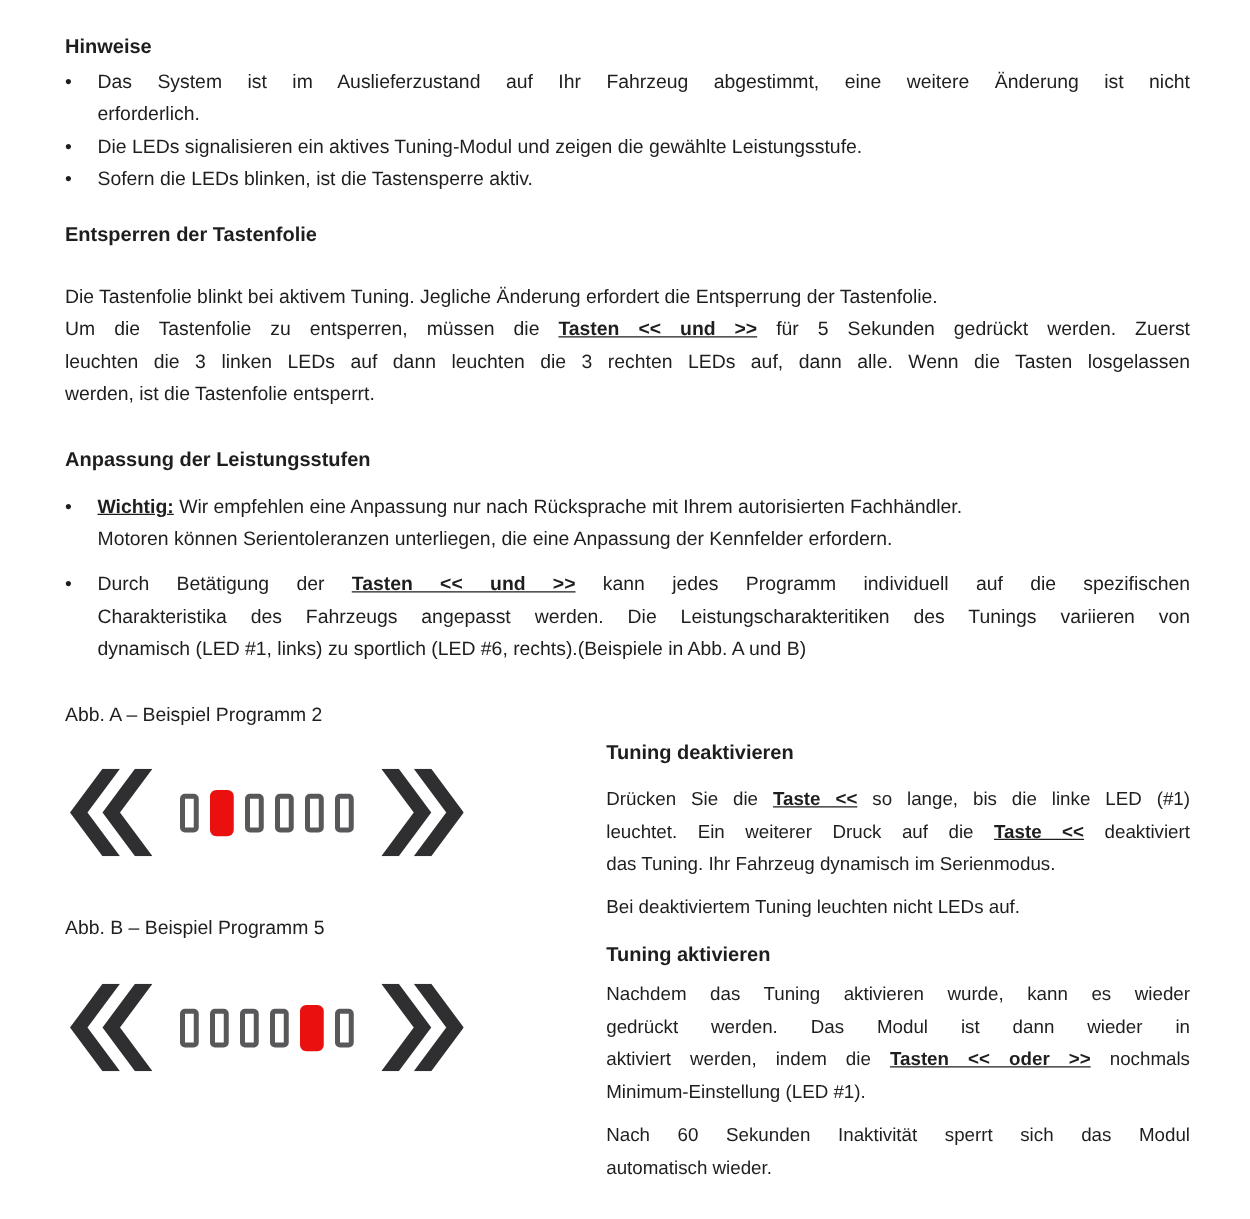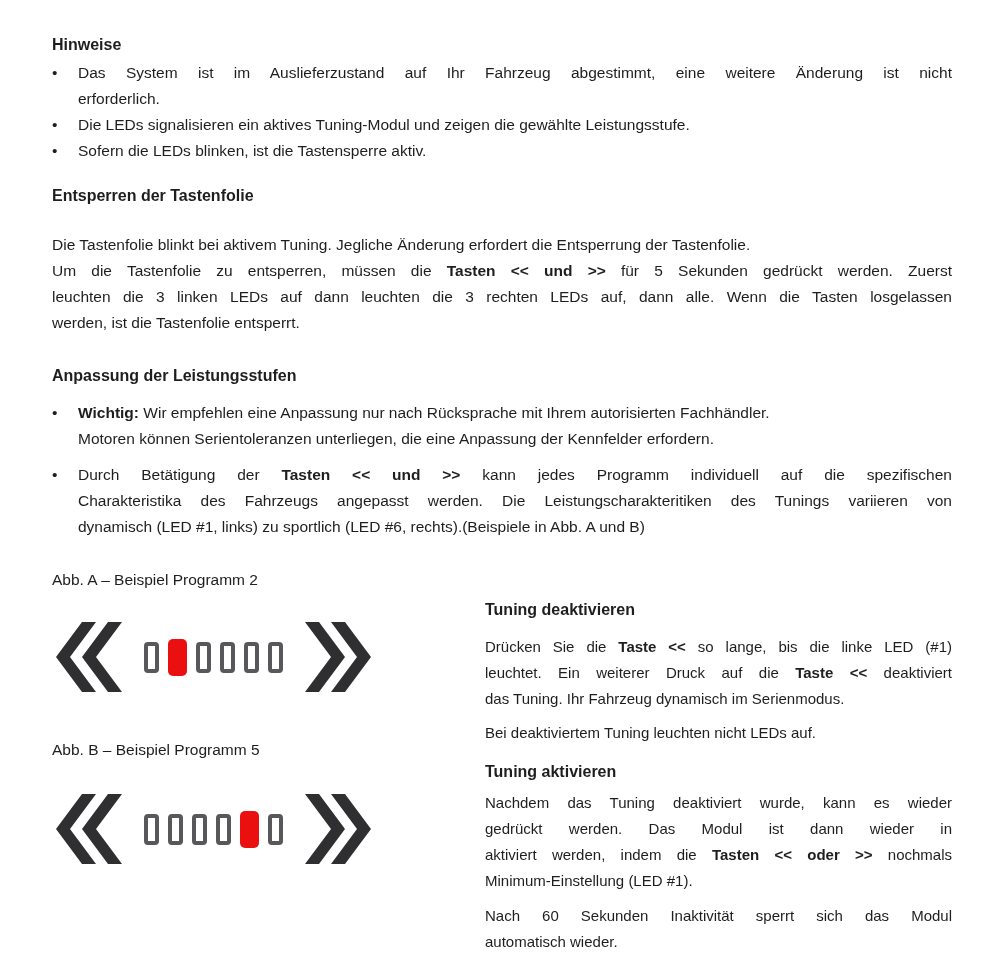--- a/index.html
+++ b/index.html
@@ -1,29 +1,29 @@
 <!DOCTYPE html>
 <html><head>
 <meta charset="utf-8">
 <style>
   html,body{margin:0;padding:0;background:#ffffff;}
   .page{
     position:relative;
     width:1000px;height:975px;
     box-sizing:border-box;
-    padding:35px 48px 0 52px;
+    padding:28px 48px 0 52px;
     background:#ffffff;
     font-family:"Liberation Sans",sans-serif;
     font-size:15.5px;
     line-height:26px;
     color:var(--text,#1e1e1e);
     overflow:hidden;
   }
   .hd{font-weight:700;font-size:16px;line-height:20px;}
-  .b{font-weight:700;}
+  .b{font-weight:700;text-decoration:underline;}
   .ln{min-height:26px;}
   .jf{text-align:justify;text-align-last:justify;}
   .bullet{display:flex;}
   .bullet .mark{width:26px;flex:none;}
   .bullet .btxt{flex:1;min-width:0;}
   .mt5{margin-top:5px;}
   .mt10{margin-top:10px;}
   .mt14{margin-top:14px;}
   .mt22{margin-top:22px;}
   .mt26{margin-top:26px;}
@@ -161,21 +161,21 @@
           <div class="ln jf">Drücken Sie die <span class="b">Taste &lt;&lt;</span> so lange, bis die linke LED (#1)</div>
           <div class="ln jf">leuchtet. Ein weiterer Druck auf die <span class="b">Taste &lt;&lt;</span> deaktiviert</div>
           <div class="ln">das Tuning. Ihr Fahrzeug dynamisch im Serienmodus.</div>
         </div>
       <div class="rp2">
           <div class="ln">Bei deaktiviertem Tuning leuchten nicht LEDs auf.</div>
         </div>
 
       <div class="hd rh2">Tuning aktivieren</div>
       <div class="rp3">
-          <div class="ln jf">Nachdem das Tuning deaktiviert wurde, kann es wieder</div>
+          <div class="ln jf">Nachdem das Tuning aktivieren wurde, kann es wieder</div>
           <div class="ln jf">gedrückt werden. Das Modul ist dann wieder in</div>
           <div class="ln jf">aktiviert werden, indem die <span class="b">Tasten &lt;&lt; oder &gt;&gt;</span> nochmals</div>
           <div class="ln">Minimum-Einstellung (LED #1).</div>
         </div>
       <div class="rp4">
           <div class="ln jf">Nach 60 Sekunden Inaktivität sperrt sich das Modul</div>
           <div class="ln">automatisch wieder.</div>
         </div>
     </div>
 

